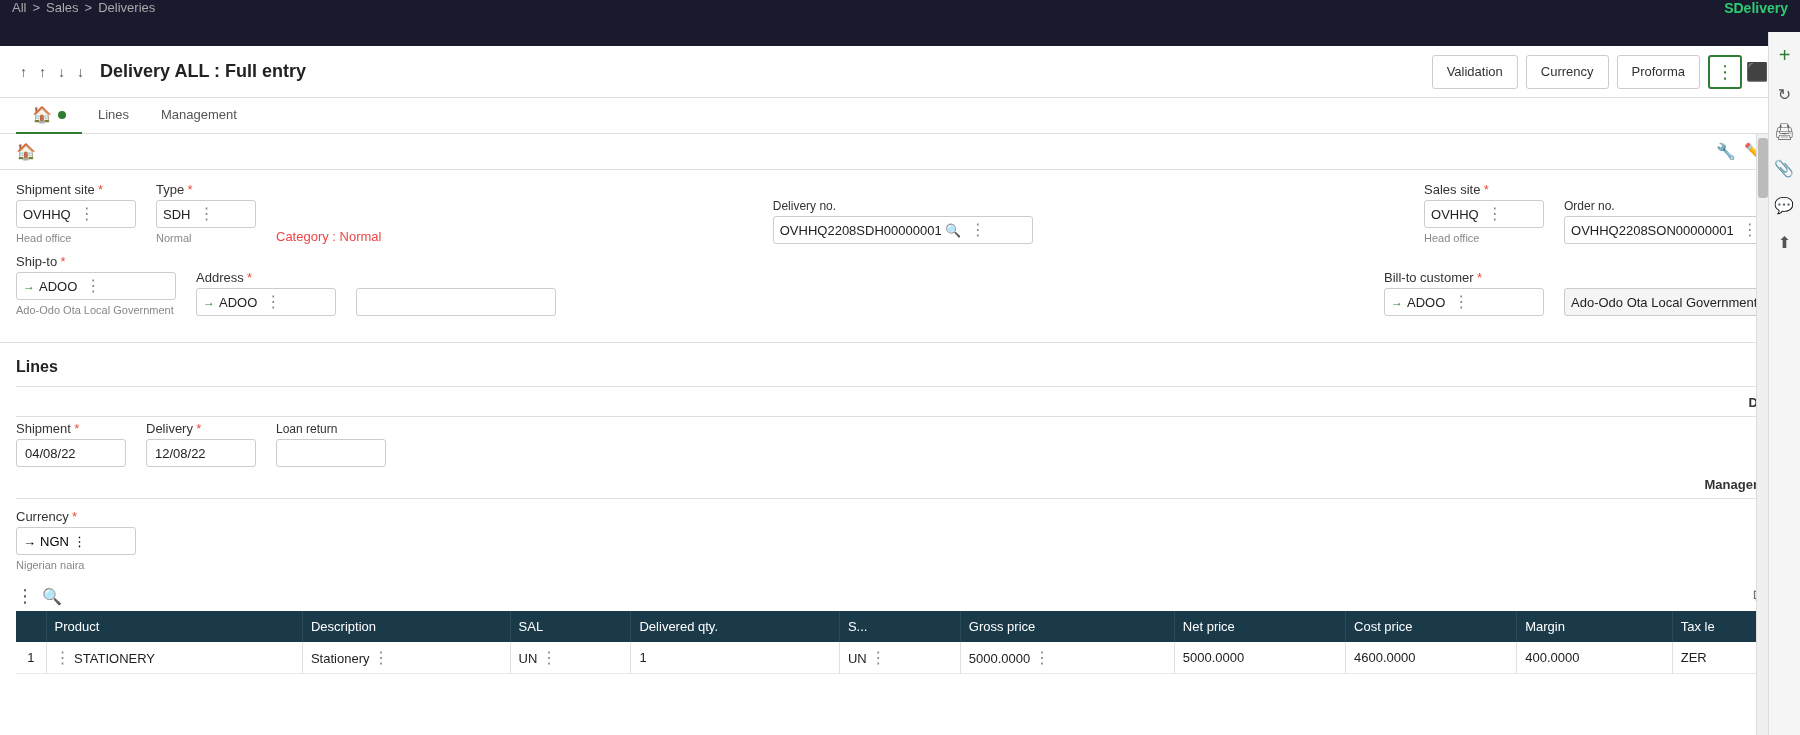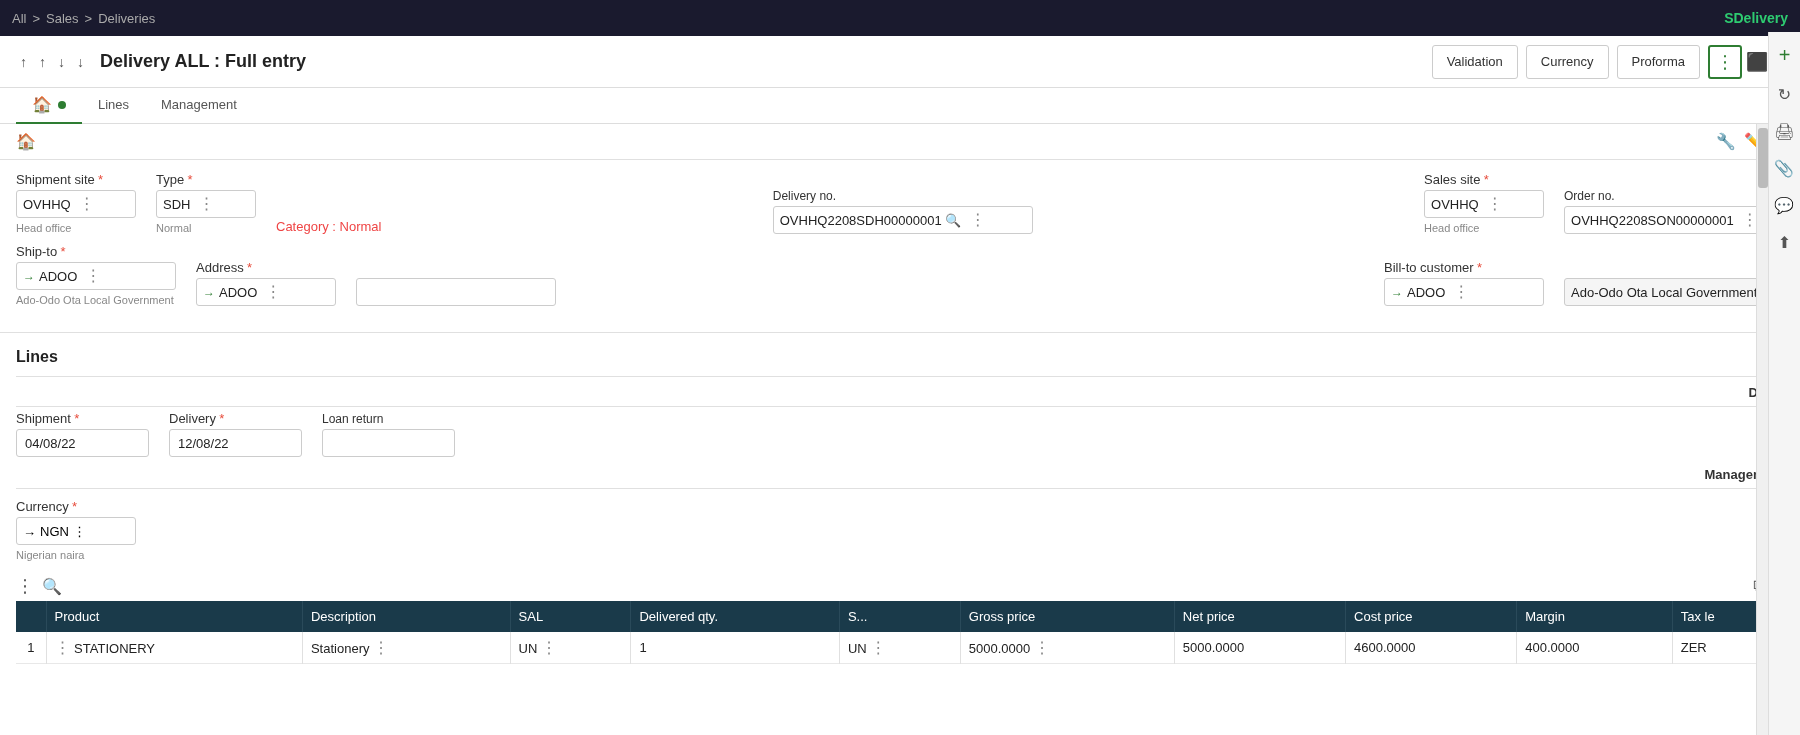--- a/index.html
+++ b/index.html
@@ -1,23 +1,23 @@
 <!DOCTYPE html>
 <html><head>
   <meta charset="utf-8">
   <style>
     * { box-sizing: border-box; margin: 0; padding: 0; font-family: Arial, sans-serif; font-size: 13px; }
     body { background: #f0f0f0; overflow: hidden; width: 1800px; height: 735px; }
 
     
     .top-bar {
       background: #1a1a2e;
-      height: 36px;
-      display: flex;
-      align-items: center;
+      height: 46px;
+      display: flex;
+      align-items: flex-start;
       padding: 0 12px;
       color: #aaa;
     }
     .top-bar .breadcrumb { display: flex; align-items: center; gap: 6px; font-size: 12px; color: #aaa; }
     .top-bar .breadcrumb a { color: #aaa; text-decoration: none; }
     .top-bar .app-name { margin-left: auto; color: #2ecc71; font-weight: bold; font-size: 14px; }
 
     
     .header-row {
       background: #fff;
@@ -134,21 +134,21 @@
 
     
     .date-input {
       border: 1px solid #ccc;
       border-radius: 3px;
       padding: 4px 8px;
       font-size: 13px;
       color: #222;
       background: #fff;
       min-height: 28px;
-      width: 133px;
+      width: 110px;
     }
 
     
     .mgmt-section { margin-top: 10px; }
 
     
     .currency-field {
       display: flex;
       align-items: center;
       gap: 4px;

